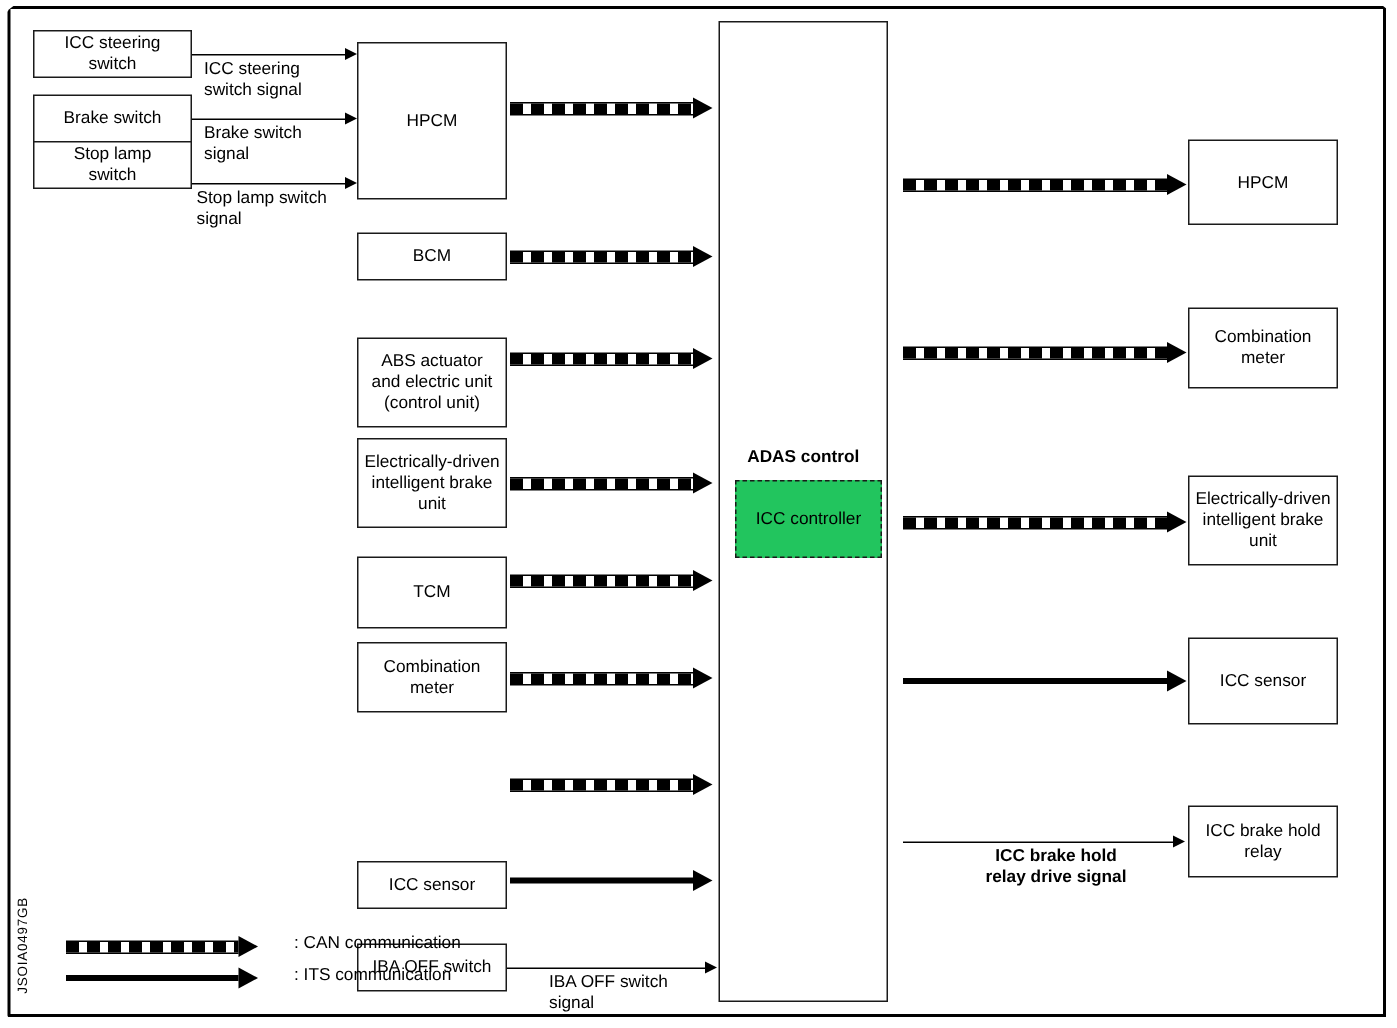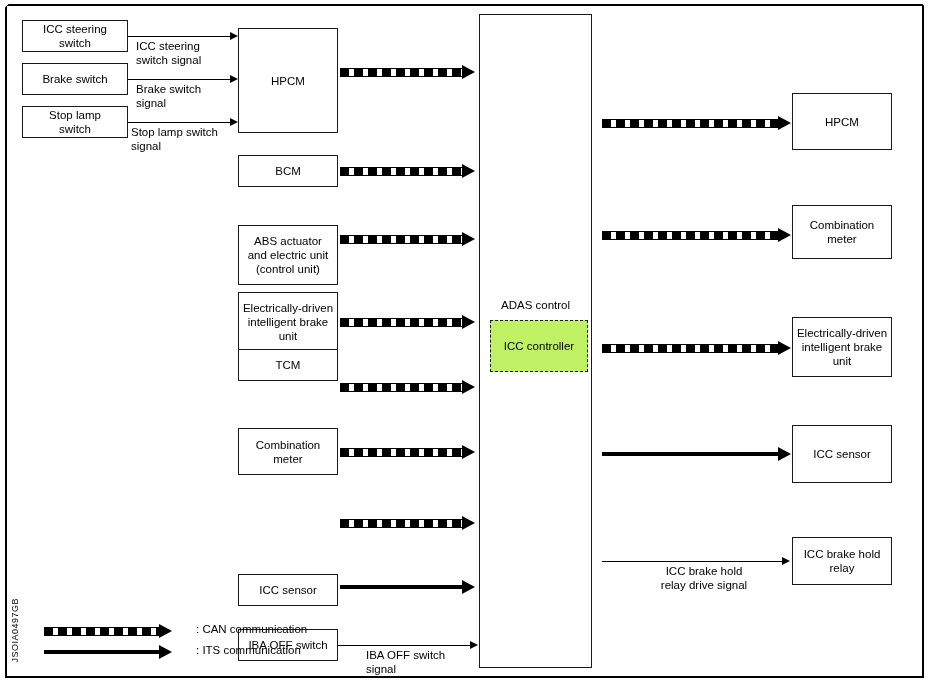--- a/index.html
+++ b/index.html
@@ -36,21 +36,21 @@
     text-align: center;
     font-size: 11.5px;
     line-height: 14px;
     color: #000;
     padding: 2px 3px;
   }
   .box-dashed {
     position: absolute;
     box-sizing: border-box;
     border: 1px dashed #1a1a1a;
-    background: #bef264;
+    background: #22c55e;
     display: flex;
     align-items: center;
     justify-content: center;
     text-align: center;
     font-size: 11.5px;
     line-height: 14px;
     color: #000;
   }
   .bigbox {
     position: absolute;
@@ -60,20 +60,21 @@
   }
   .free-label {
     position: absolute;
     font-size: 11.5px;
     line-height: 14px;
     color: #000;
     white-space: pre;
   }
   .free-label.center {
     text-align: center;
+    font-weight: bold;
   }
 
   
   .hline {
     position: absolute;
     height: 1px;
     background: #000;
   }
   
   .arrowhead {
@@ -151,40 +152,40 @@
   }
 </style>
 </head>
 <body>
 
 <div id="page">
   <div id="frame"></div>
 
   <div class="box" style="left:22px; top:20px; width:106px; height:32px;">ICC steering<br>switch</div>
   <div class="box" style="left:22px; top:63px; width:106px; height:32px;">Brake switch</div>
-  <div class="box" style="left:22px; top:106px; width:106px; height:32px;">Stop lamp<br>switch</div>
+  <div class="box" style="left:22px; top:94px; width:106px; height:32px;">Stop lamp<br>switch</div>
 
   <div class="hline" style="left:128px; top:36px; width:102px;"></div>
   <div class="arrowhead" style="left:230px; top:32px;"></div>
 
   <div class="hline" style="left:128px; top:79px; width:102px;"></div>
   <div class="arrowhead" style="left:230px; top:75px;"></div>
 
   <div class="hline" style="left:128px; top:122px; width:102px;"></div>
   <div class="arrowhead" style="left:230px; top:118px;"></div>
 
   <div class="free-label" style="left:136px; top:39px;">ICC steering<br>switch signal</div>
   <div class="free-label" style="left:136px; top:82px;">Brake switch<br>signal</div>
   <div class="free-label" style="left:131px; top:125px;">Stop lamp switch<br>signal</div>
 
   <div class="box" style="left:238px; top:28px; width:100px; height:105px;">HPCM</div>
   <div class="box" style="left:238px; top:155px; width:100px; height:32px;">BCM</div>
   <div class="box" style="left:238px; top:209px; width:100px; height:60px;margin-top:16px;">ABS actuator<br>and electric unit<br>(control unit)</div>
   <div class="box" style="left:238px; top:292px; width:100px; height:60px;">Electrically-driven<br>intelligent brake<br>unit</div>
-  <div class="box" style="left:238px; top:349px; width:100px; height:32px;">TCM</div>
+  <div class="box" style="left:238px; top:371px; width:100px; height:48px;">TCM</div>
   <div class="box" style="left:238px; top:428px; width:100px; height:47px;">Combination<br>meter</div>
   <div class="box" style="left:238px; top:574px; width:100px; height:32px;">ICC sensor</div>
   <div class="box" style="left:238px; top:629px; width:100px; height:32px;">IBA OFF switch</div>
 
   <div class="can-line" style="left:340px; top:68px; width:122px;"></div>
   <div class="can-head" style="left:462px; top:65px;"></div>
 
   <div class="can-line" style="left:340px; top:167px; width:122px;"></div>
   <div class="can-head" style="left:462px; top:164px;"></div>
 

